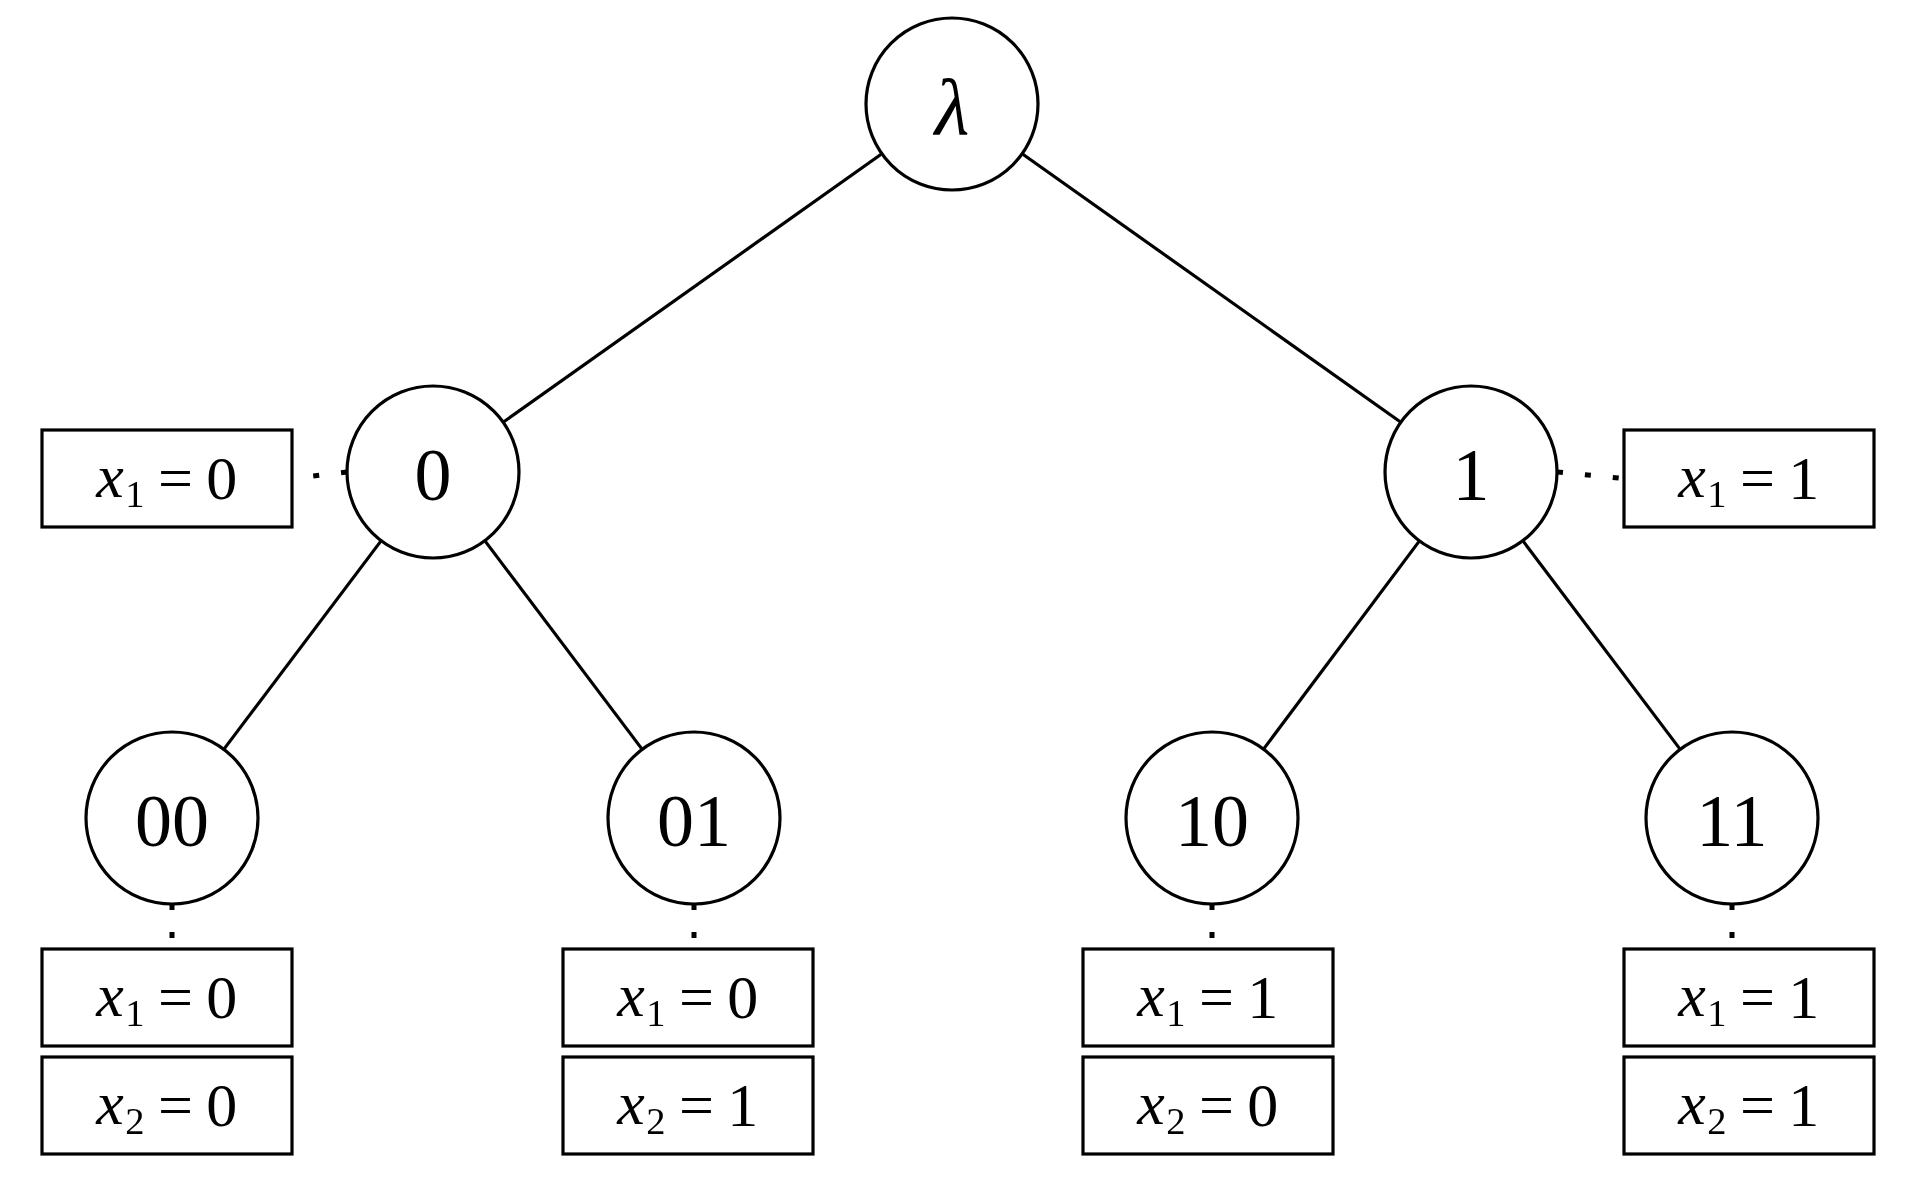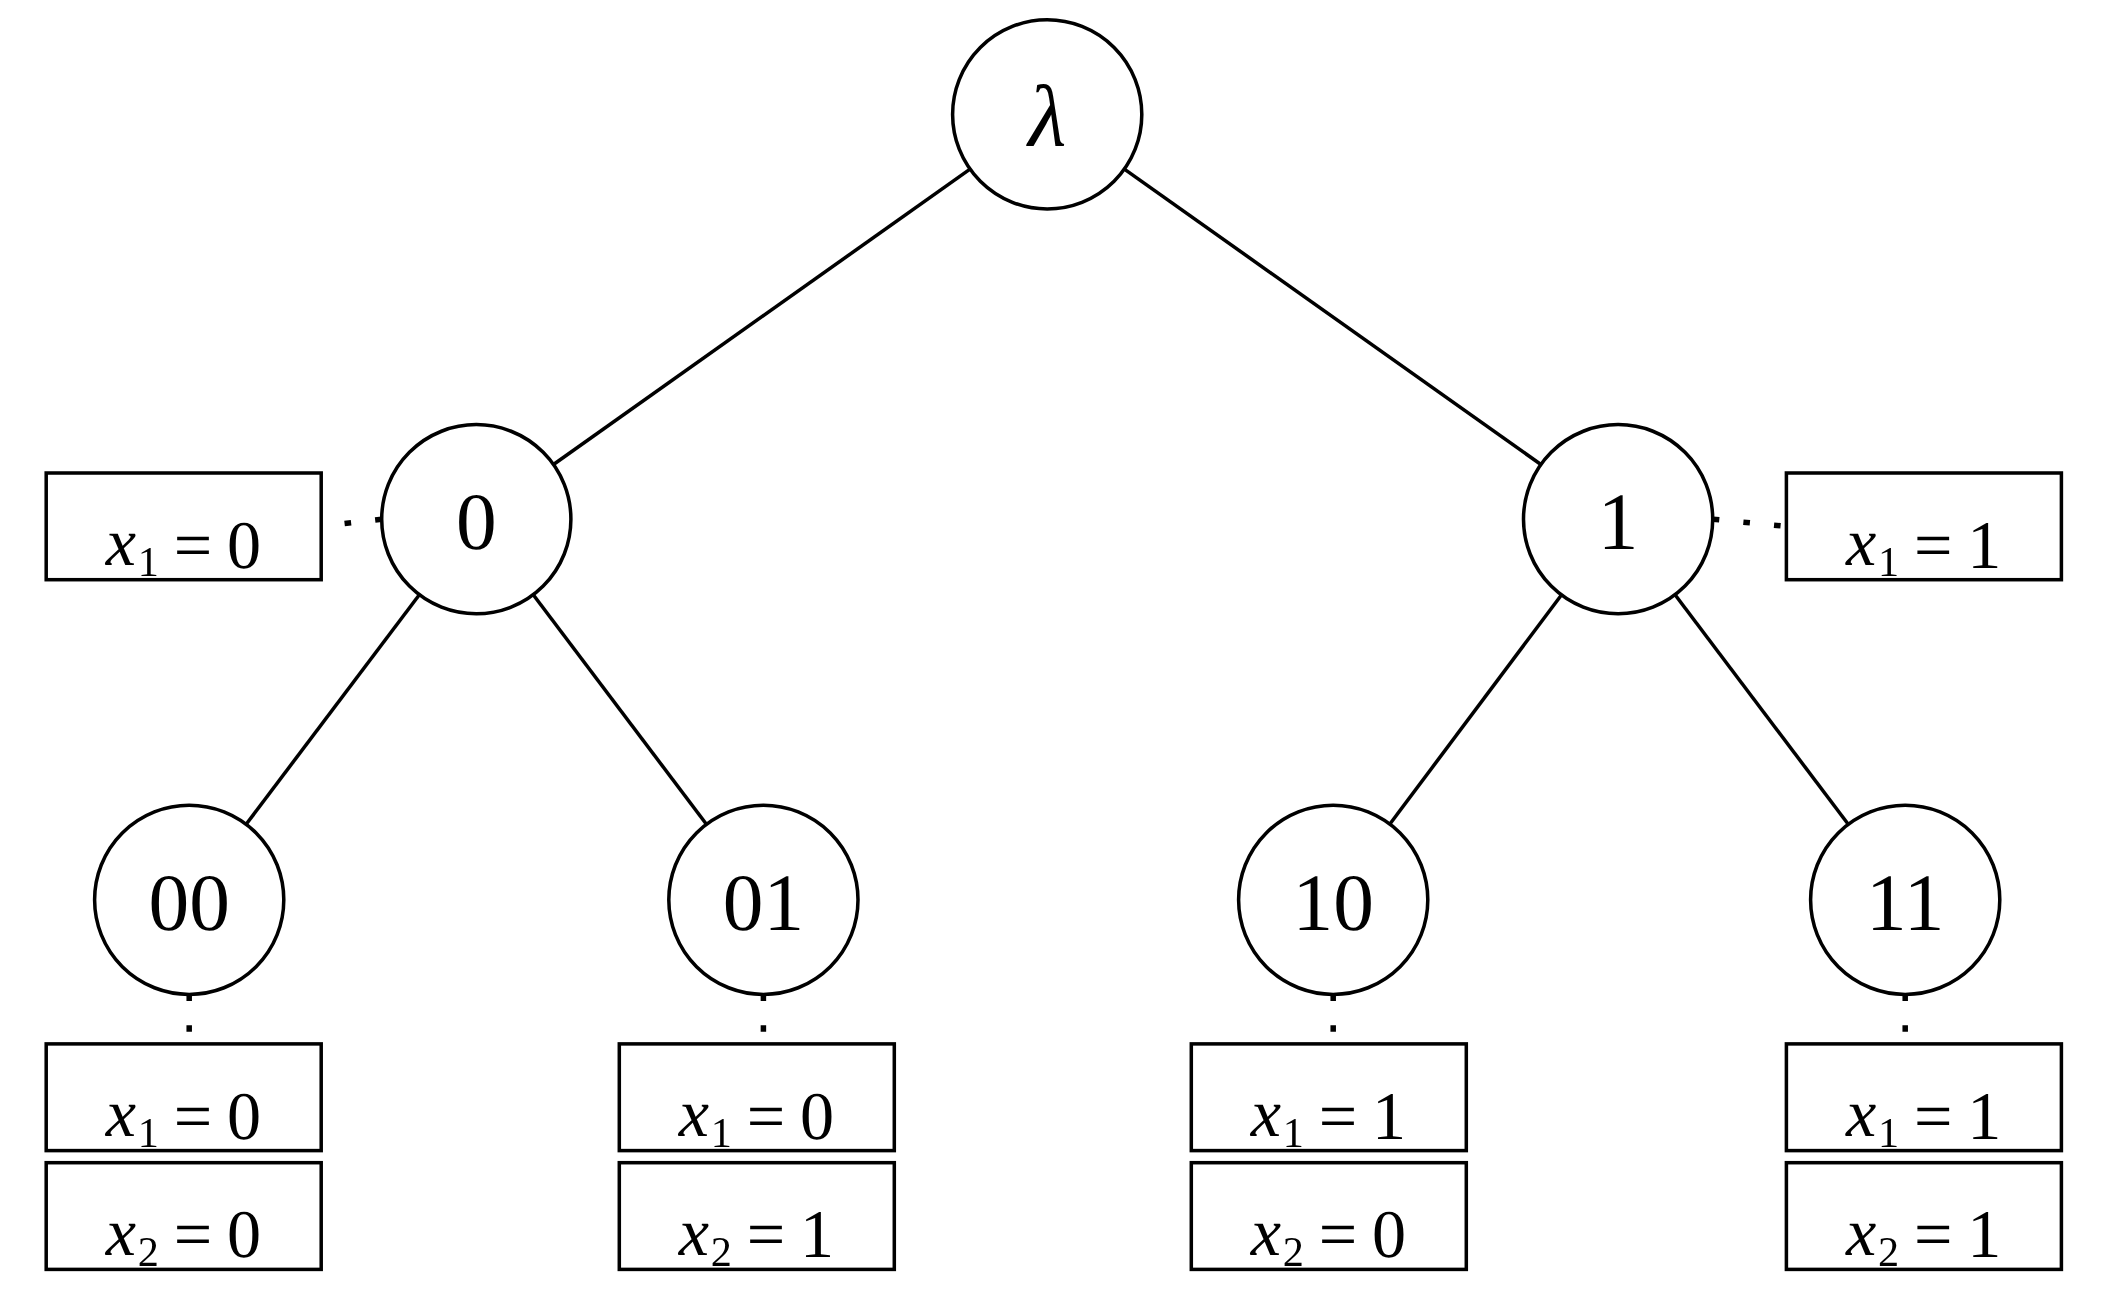--- a/index.html
+++ b/index.html
@@ -59,21 +59,20 @@
     position: absolute;
     display: flex;
     align-items: center;
     justify-content: center;
     font-family: "Liberation Serif", "DejaVu Serif", serif;
     font-size: 62px;
     color: #000000;
     white-space: nowrap;
     letter-spacing: 0.5px;
     pointer-events: none;
-    margin-top: 18px;
   }
   .box-text .var {
     font-style: italic;
     font-family: "Liberation Serif", "DejaVu Serif", serif;
   }
   .box-text .sub {
     font-style: normal;
     font-size: 0.62em;
     vertical-align: -0.28em;
     margin-left: 1px;

